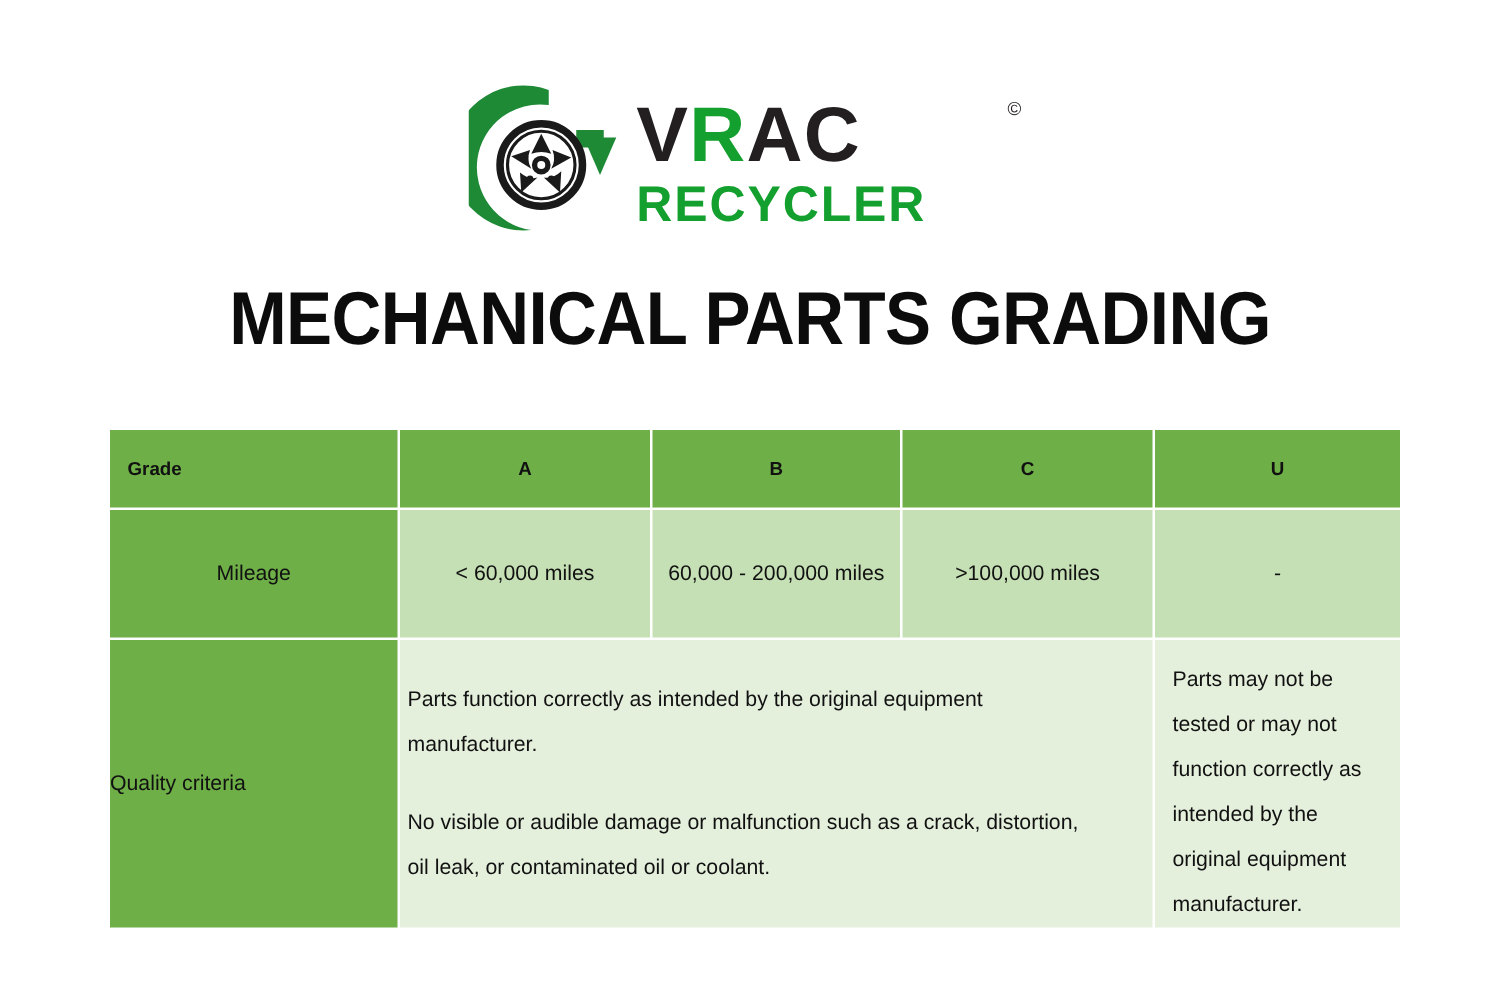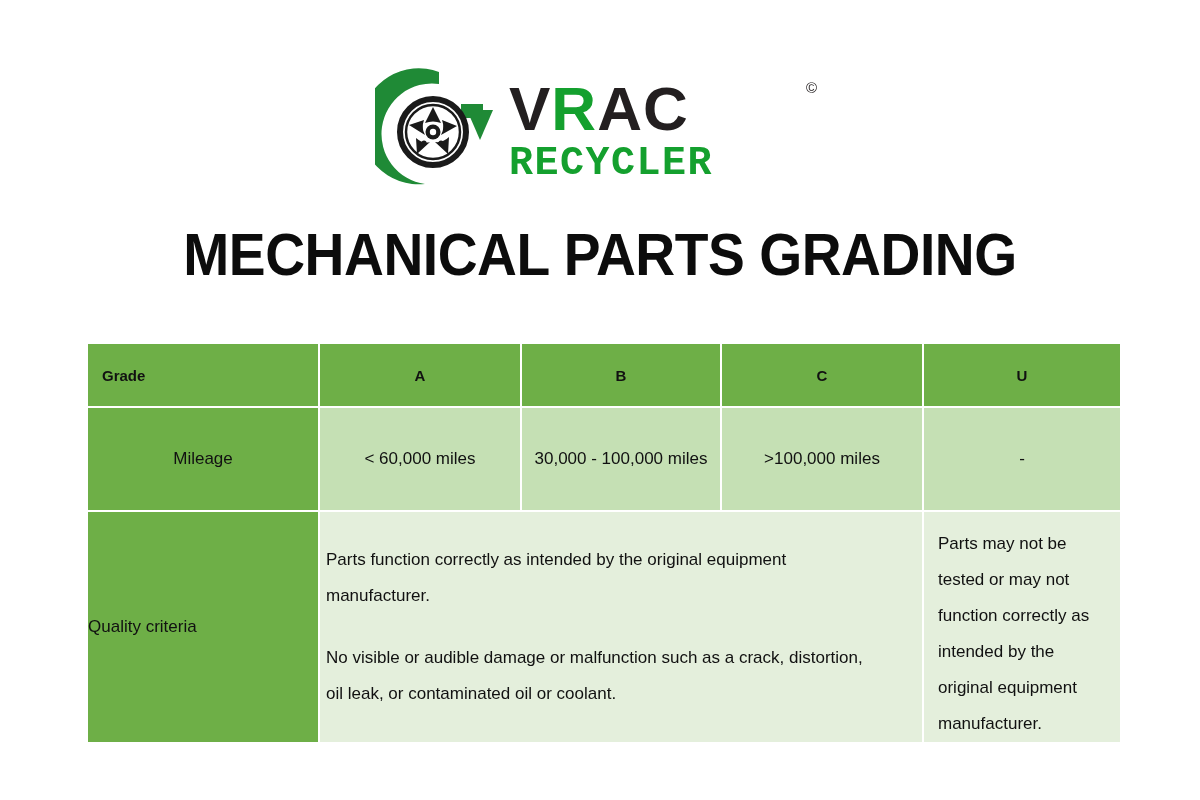--- a/index.html
+++ b/index.html
@@ -46,21 +46,21 @@
   .logo-certified {
     font-family: "Liberation Sans", sans-serif;
     font-weight: 700;
     font-size: 23px;
     letter-spacing: 2.0px;
     color: #1b1b1b;
     margin-top: 1px;
     white-space: nowrap;
   }
   .logo-recycler {
-    font-family: Liberation Mono, monospace;
+    font-family: Liberation Sans, sans-serif;
     font-weight: 700;
     font-size: 40px;
     letter-spacing: 1.5px;
     color: #14a02e;
     line-height: 1.0;
     margin-top: 7px;
     white-space: nowrap;
   }
 
   
@@ -215,21 +215,21 @@
         <th class="hdr">A</th>
         <th class="hdr">B</th>
         <th class="hdr">C</th>
         <th class="hdr">U</th>
       </tr>
     </thead>
     <tbody>
       <tr>
         <td class="rowlabel cell-mileage" style="background:#6EAF47;">Mileage</td>
         <td class="cell-mileage">&lt; 60,000 miles</td>
-        <td class="cell-mileage">30,000 - 100,000 miles</td>
+        <td class="cell-mileage">60,000 - 200,000 miles</td>
         <td class="cell-mileage">&gt;100,000 miles</td>
         <td class="cell-mileage">-</td>
       </tr>
       <tr>
         <td class="rowlabel quality cell-quality" style="background:#6EAF47;">Quality criteria</td>
         <td class="cell-quality wide" colspan="3">
           <p>Parts function correctly as intended by the original equipment manufacturer.</p>
           <p>No visible or audible damage or malfunction such as a crack, distortion, oil leak, or contaminated oil or coolant.</p>
         </td>
         <td class="cell-quality narrow">Parts may not be tested or may not function correctly as intended by the original equipment manufacturer.</td>

